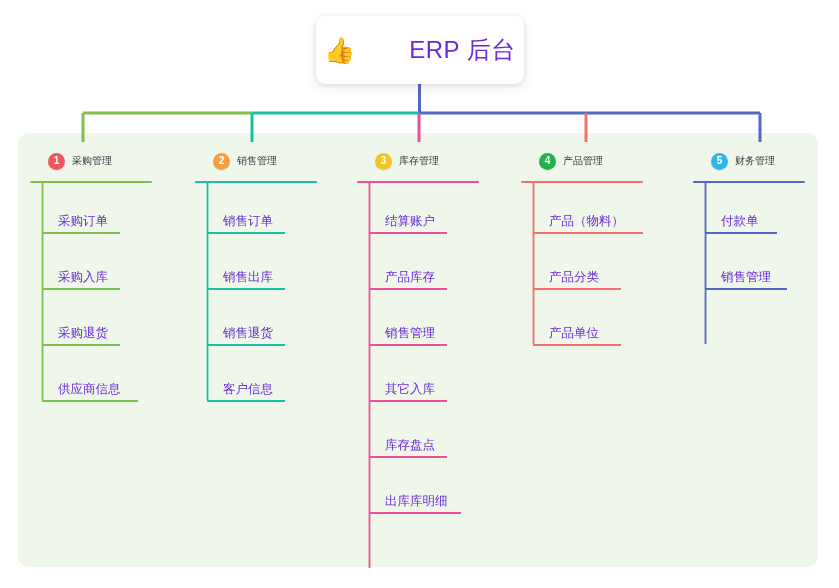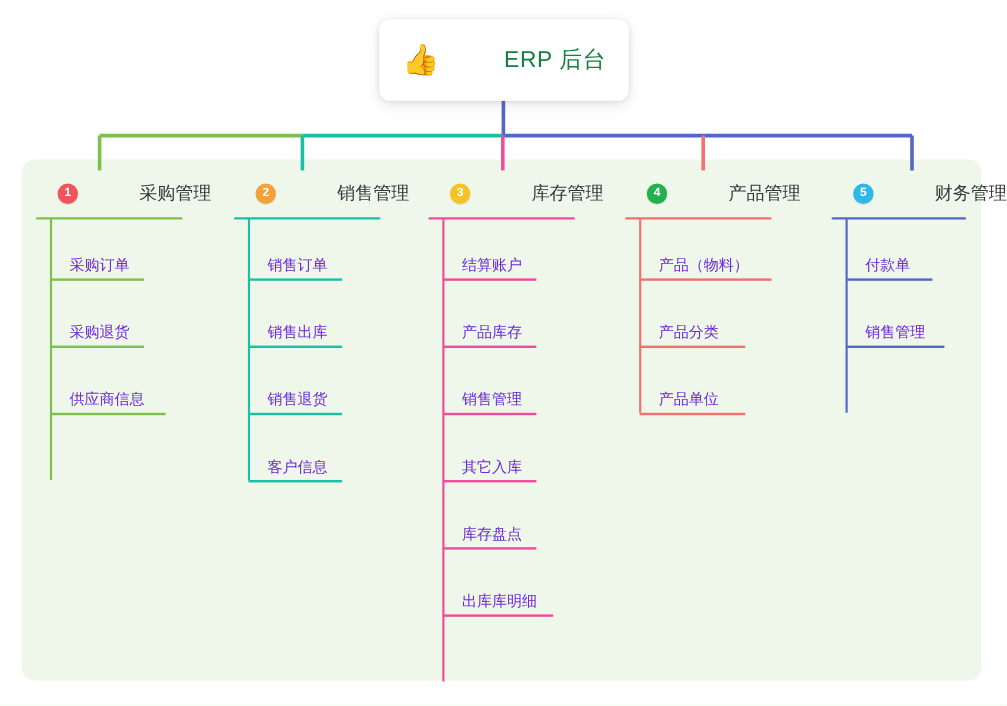--- a/index.html
+++ b/index.html
@@ -19,21 +19,21 @@
     width:208px;height:68px;
     background:#ffffff;
     border-radius:9px;
     box-shadow:0 1px 5px rgba(60,70,90,.16), 0 4px 14px rgba(60,70,90,.08);
     display:flex;align-items:center;justify-content:center;
     z-index:6;
   }
   .root-inner{display:flex;align-items:center;gap:9px;}
   .root-emoji{font-size:25px;line-height:1;display:block;}
   .root-title{
-    font-size:19px;color:#15803d;letter-spacing:.5px;white-space:nowrap;margin-left:45px;
+    font-size:24px;color:#6d28d9;letter-spacing:.5px;white-space:nowrap;margin-left:45px;
   }
 
   
   .panel{
     position:absolute;
     left:18px;top:133px;
     width:800px;height:434px;
     background:#eef7ea;
     border-radius:11px;
     z-index:1;
@@ -50,21 +50,21 @@
     height:26px;
     padding-left:18px;
   }
   .badge{
     width:17px;height:17px;border-radius:50%;
     display:flex;align-items:center;justify-content:center;
     color:#fff;font-size:10px;line-height:1;font-weight:600;
     flex:0 0 auto;
     box-shadow:0 1px 1px rgba(0,0,0,.07);
   }
-  .col-title{font-size:15px;color:#33373c;white-space:nowrap;margin-left:44px;}
+  .col-title{font-size:10px;color:#33373c;white-space:nowrap;}
   .head-rule{height:2px;border-radius:1px;margin-top:7px;}
 
   .leaf{
     position:relative;
     height:56px;
   }
   .leaf-text{
     position:absolute;
     left:28px;bottom:9px;
     font-size:12.5px;color:#6d28d9;white-space:nowrap;
@@ -112,20 +112,24 @@
         <div class="col-head">
           <span class="badge" style="background: rgb(240, 84, 92);">1</span>
           <span class="col-title">采购管理</span>
         </div>
         <div class="head-rule" style="width: 122px; background: rgb(126, 192, 78);"></div>
         <div class="leaf">
           <div class="leaf-text">采购订单</div>
           <div class="leaf-rule" style="width: 78px; background: rgb(126, 192, 78);"></div>
         </div>
         <div class="leaf">
+          <div class="leaf-text">采购入库</div>
+          <div class="leaf-rule" style="width: 78px; background: rgb(126, 192, 78);"></div>
+        </div>
+        <div class="leaf">
           <div class="leaf-text">采购退货</div>
           <div class="leaf-rule" style="width: 78px; background: rgb(126, 192, 78);"></div>
         </div>
         <div class="leaf">
           <div class="leaf-text">供应商信息</div>
           <div class="leaf-rule" style="width: 96px; background: rgb(126, 192, 78);"></div>
         </div>
       </div>
       <div class="col" style="left: 195px; top: 148px;">
         <div class="col-head">

